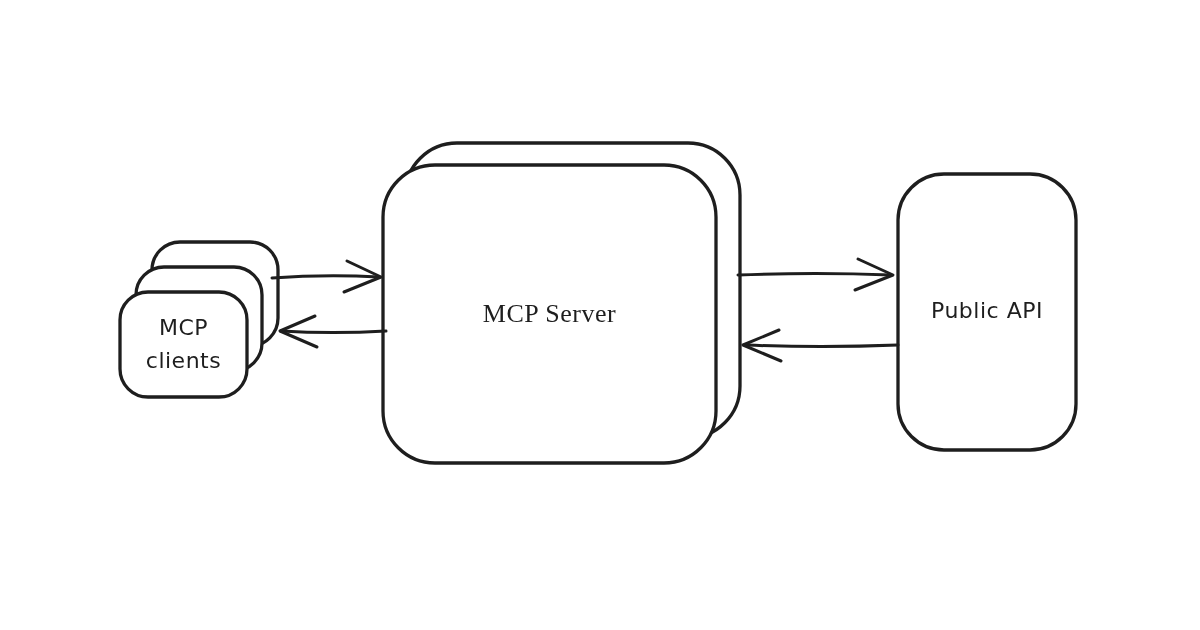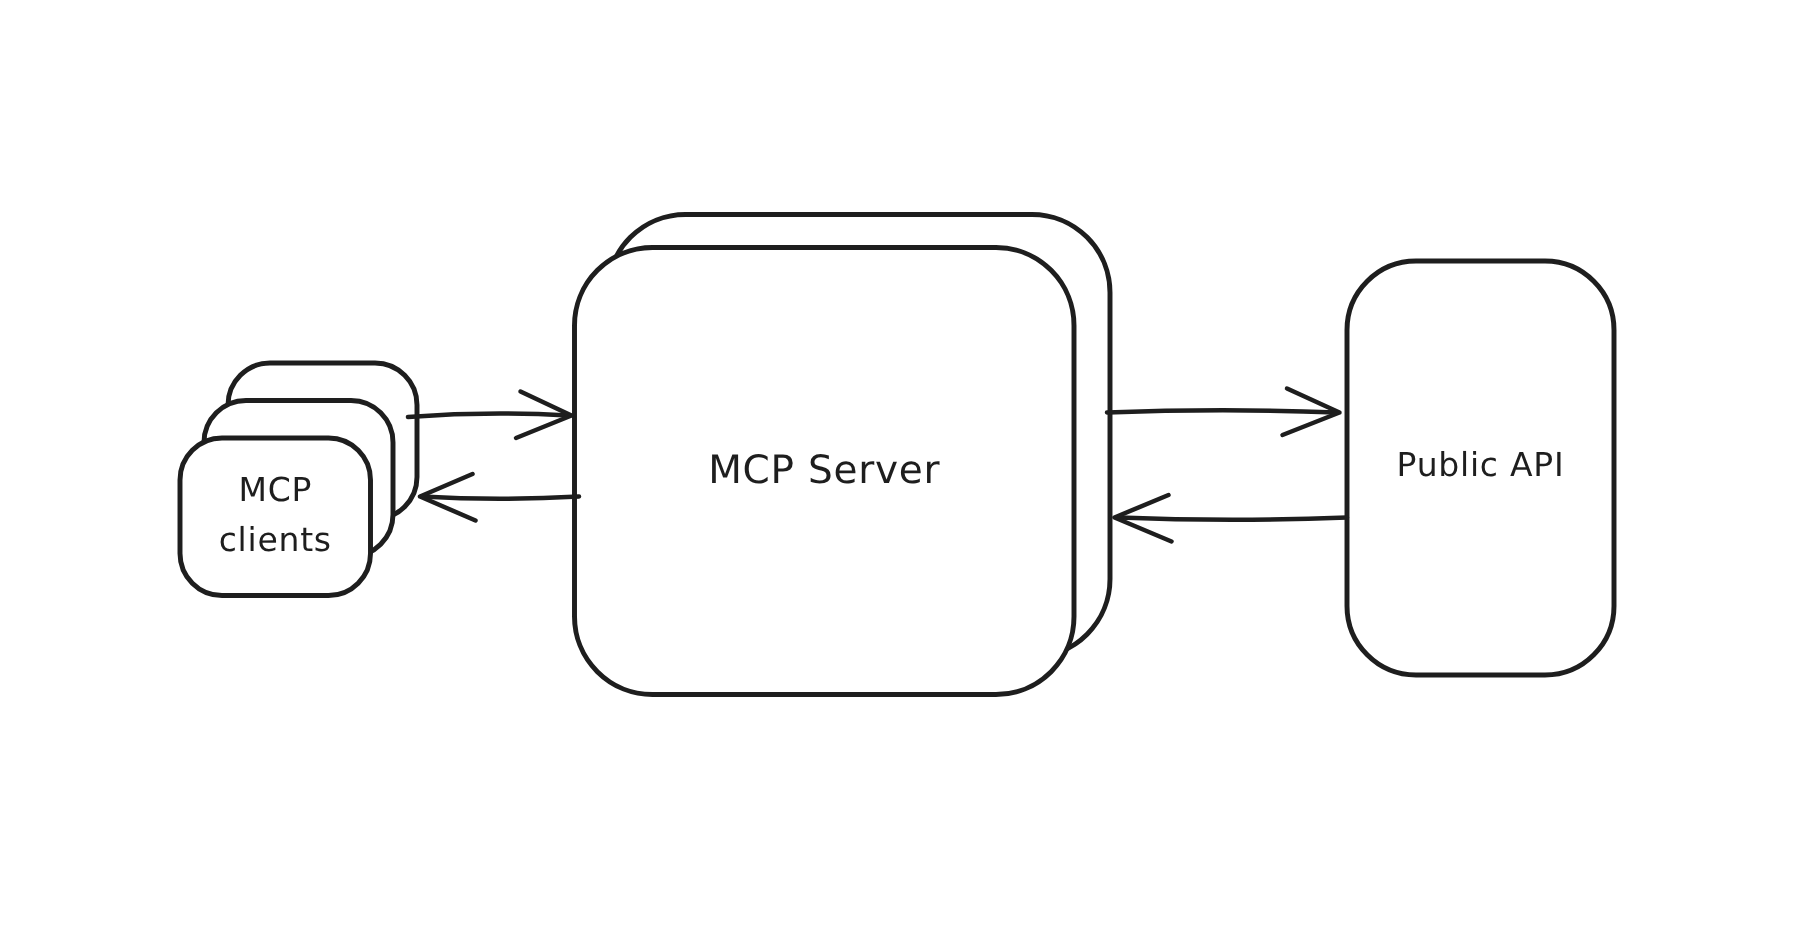--- a/index.html
+++ b/index.html
@@ -37,20 +37,21 @@
     height: 100px;
     font-size: 22px;
     line-height: 33px;
   }
   .label-server {
     left: 383px;
     top: 165px;
     width: 333px;
     height: 298px;
     font-size: 26px;
+    font-family: Liberation Serif, serif;
   }
   .label-api {
     left: 898px;
     top: 174px;
     width: 178px;
     height: 272px;
     font-size: 22px;
   }
 </style>
 </head>

